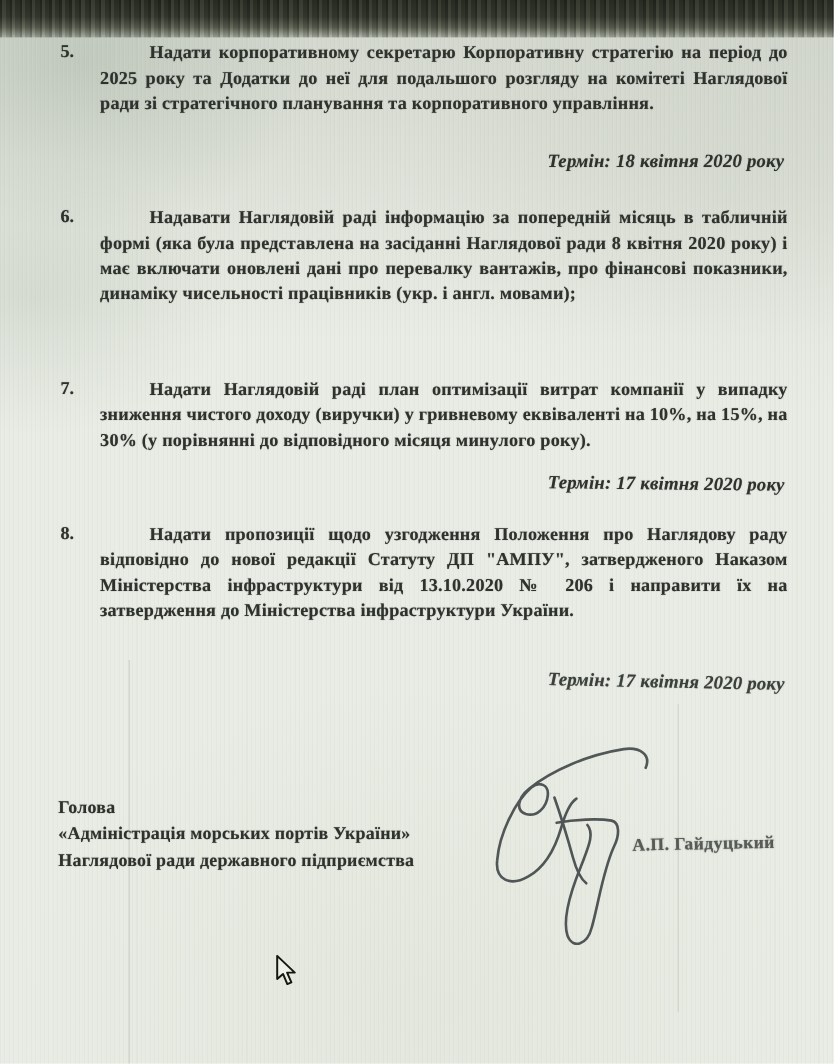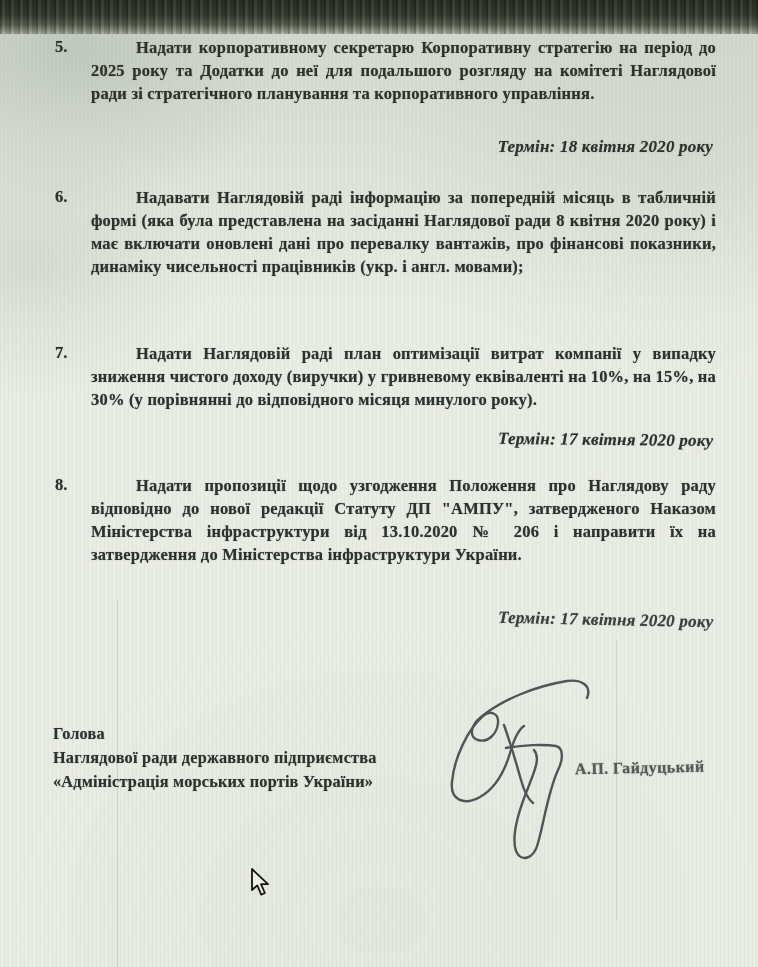--- a/index.html
+++ b/index.html
@@ -90,22 +90,22 @@
   <div class="term term-7" style="top:430px">Термін: 17 квітня 2020 року</div>
 
   <div class="item" style="top:474px">
     <span class="num">8.</span>
     <p class="body">Надати пропозиції щодо узгодження Положення про Наглядову раду відповідно до нової редакції Статуту ДП "АМПУ", затвердженого Наказом Міністерства інфраструктури від 13.10.2020 № 206 і направити їх на затвердження до Міністерства інфраструктури України.</p>
   </div>
   <div class="term term-8" style="top:610px">Термін: 17 квітня 2020 року</div>
 
   <div class="sigblock">
     <div>Голова</div>
+    <div>«Адміністрація морських портів України»</div>
     <div>Наглядової ради державного підприємства</div>
-    <div>«Адміністрація морських портів України»</div>
   </div>
 
   <svg class="sig-svg" width="220" height="250" viewBox="0 0 220 250">
     <g fill="none" stroke="#3c4244" stroke-width="2.4" stroke-linecap="round" opacity="0.88">
       <path d="M 167,48 C 172,36 162,29 147,31 C 115,36 82,50 61,67 C 50,76 49,87 58,90 C 68,93 77,84 78,73 C 79,63 70,60 63,66 C 48,79 34,108 32,132 C 30,150 44,156 60,147 C 76,138 85,120 90,103 C 94,89 98,80 104,76"></path>
       <path d="M 84,75 C 90,92 96,112 101,130 C 104,141 108,149 113,153"></path>
       <path d="M 86,98 C 102,95 124,94 136,96 C 144,98 143,110 138,120 C 128,142 124,172 118,193 C 114,209 101,213 96,201 C 91,186 99,160 108,138 C 114,122 121,108 114,100"></path>
     </g>
   </svg>
 

